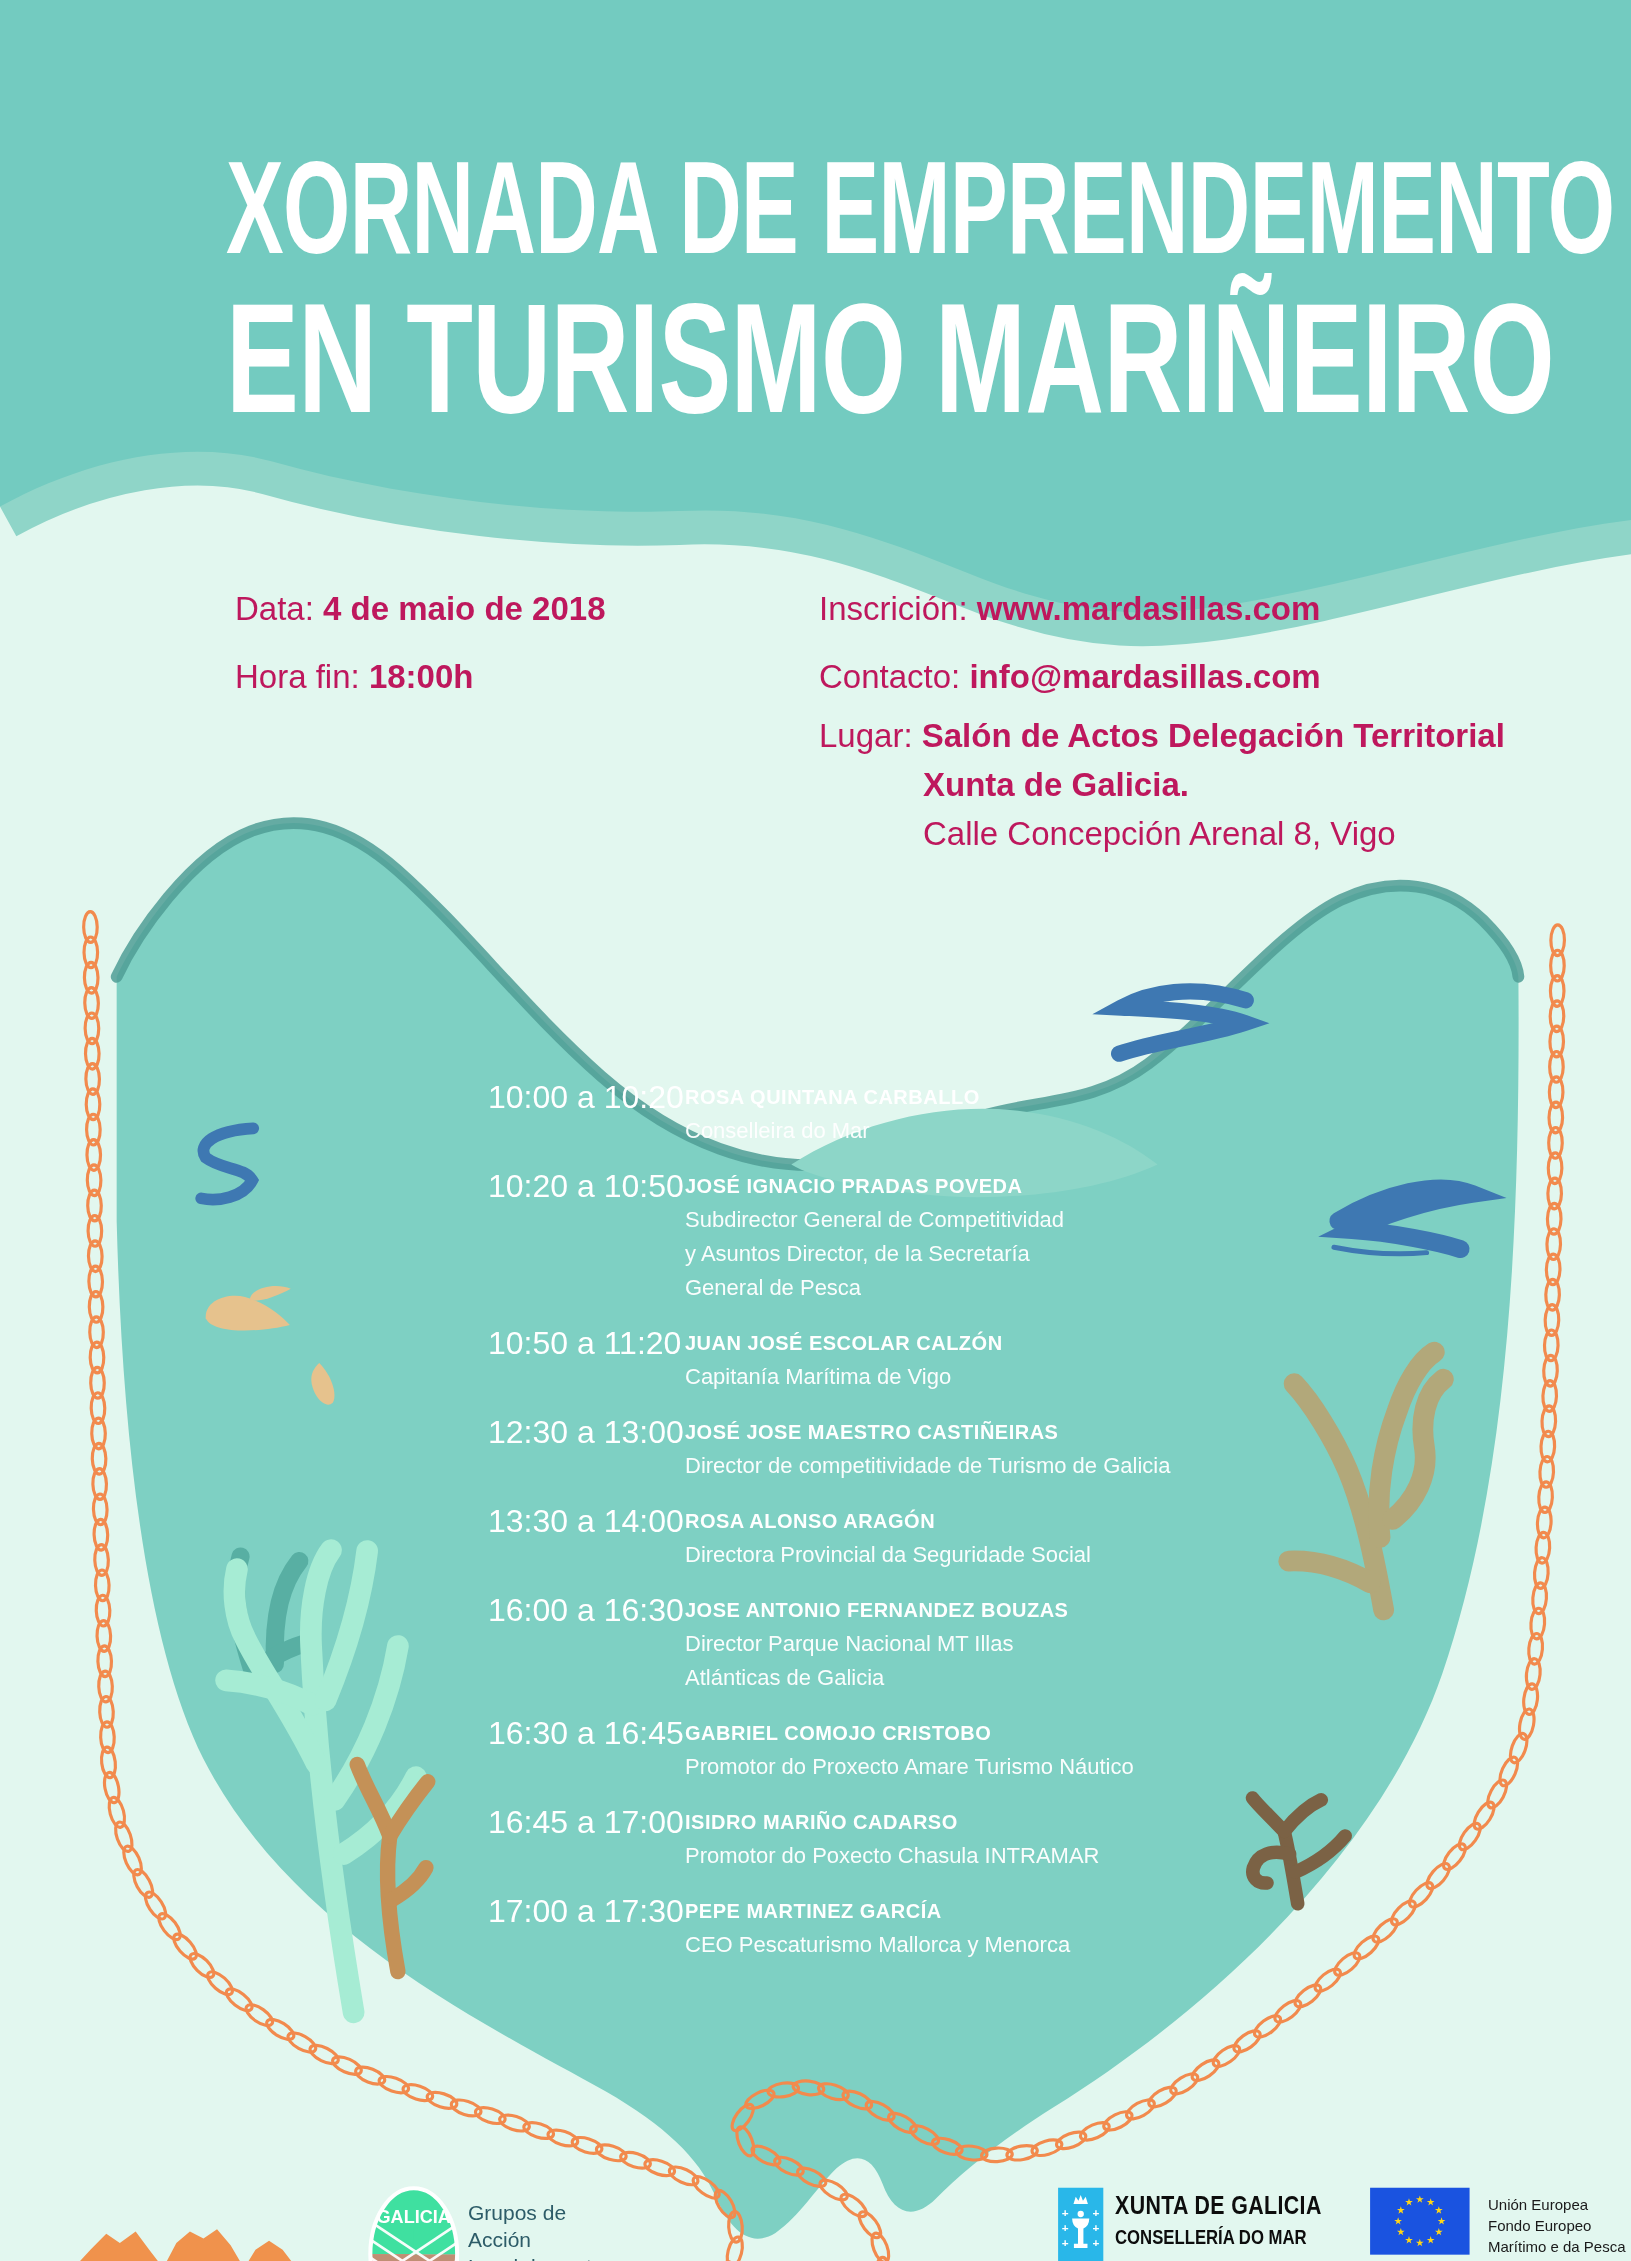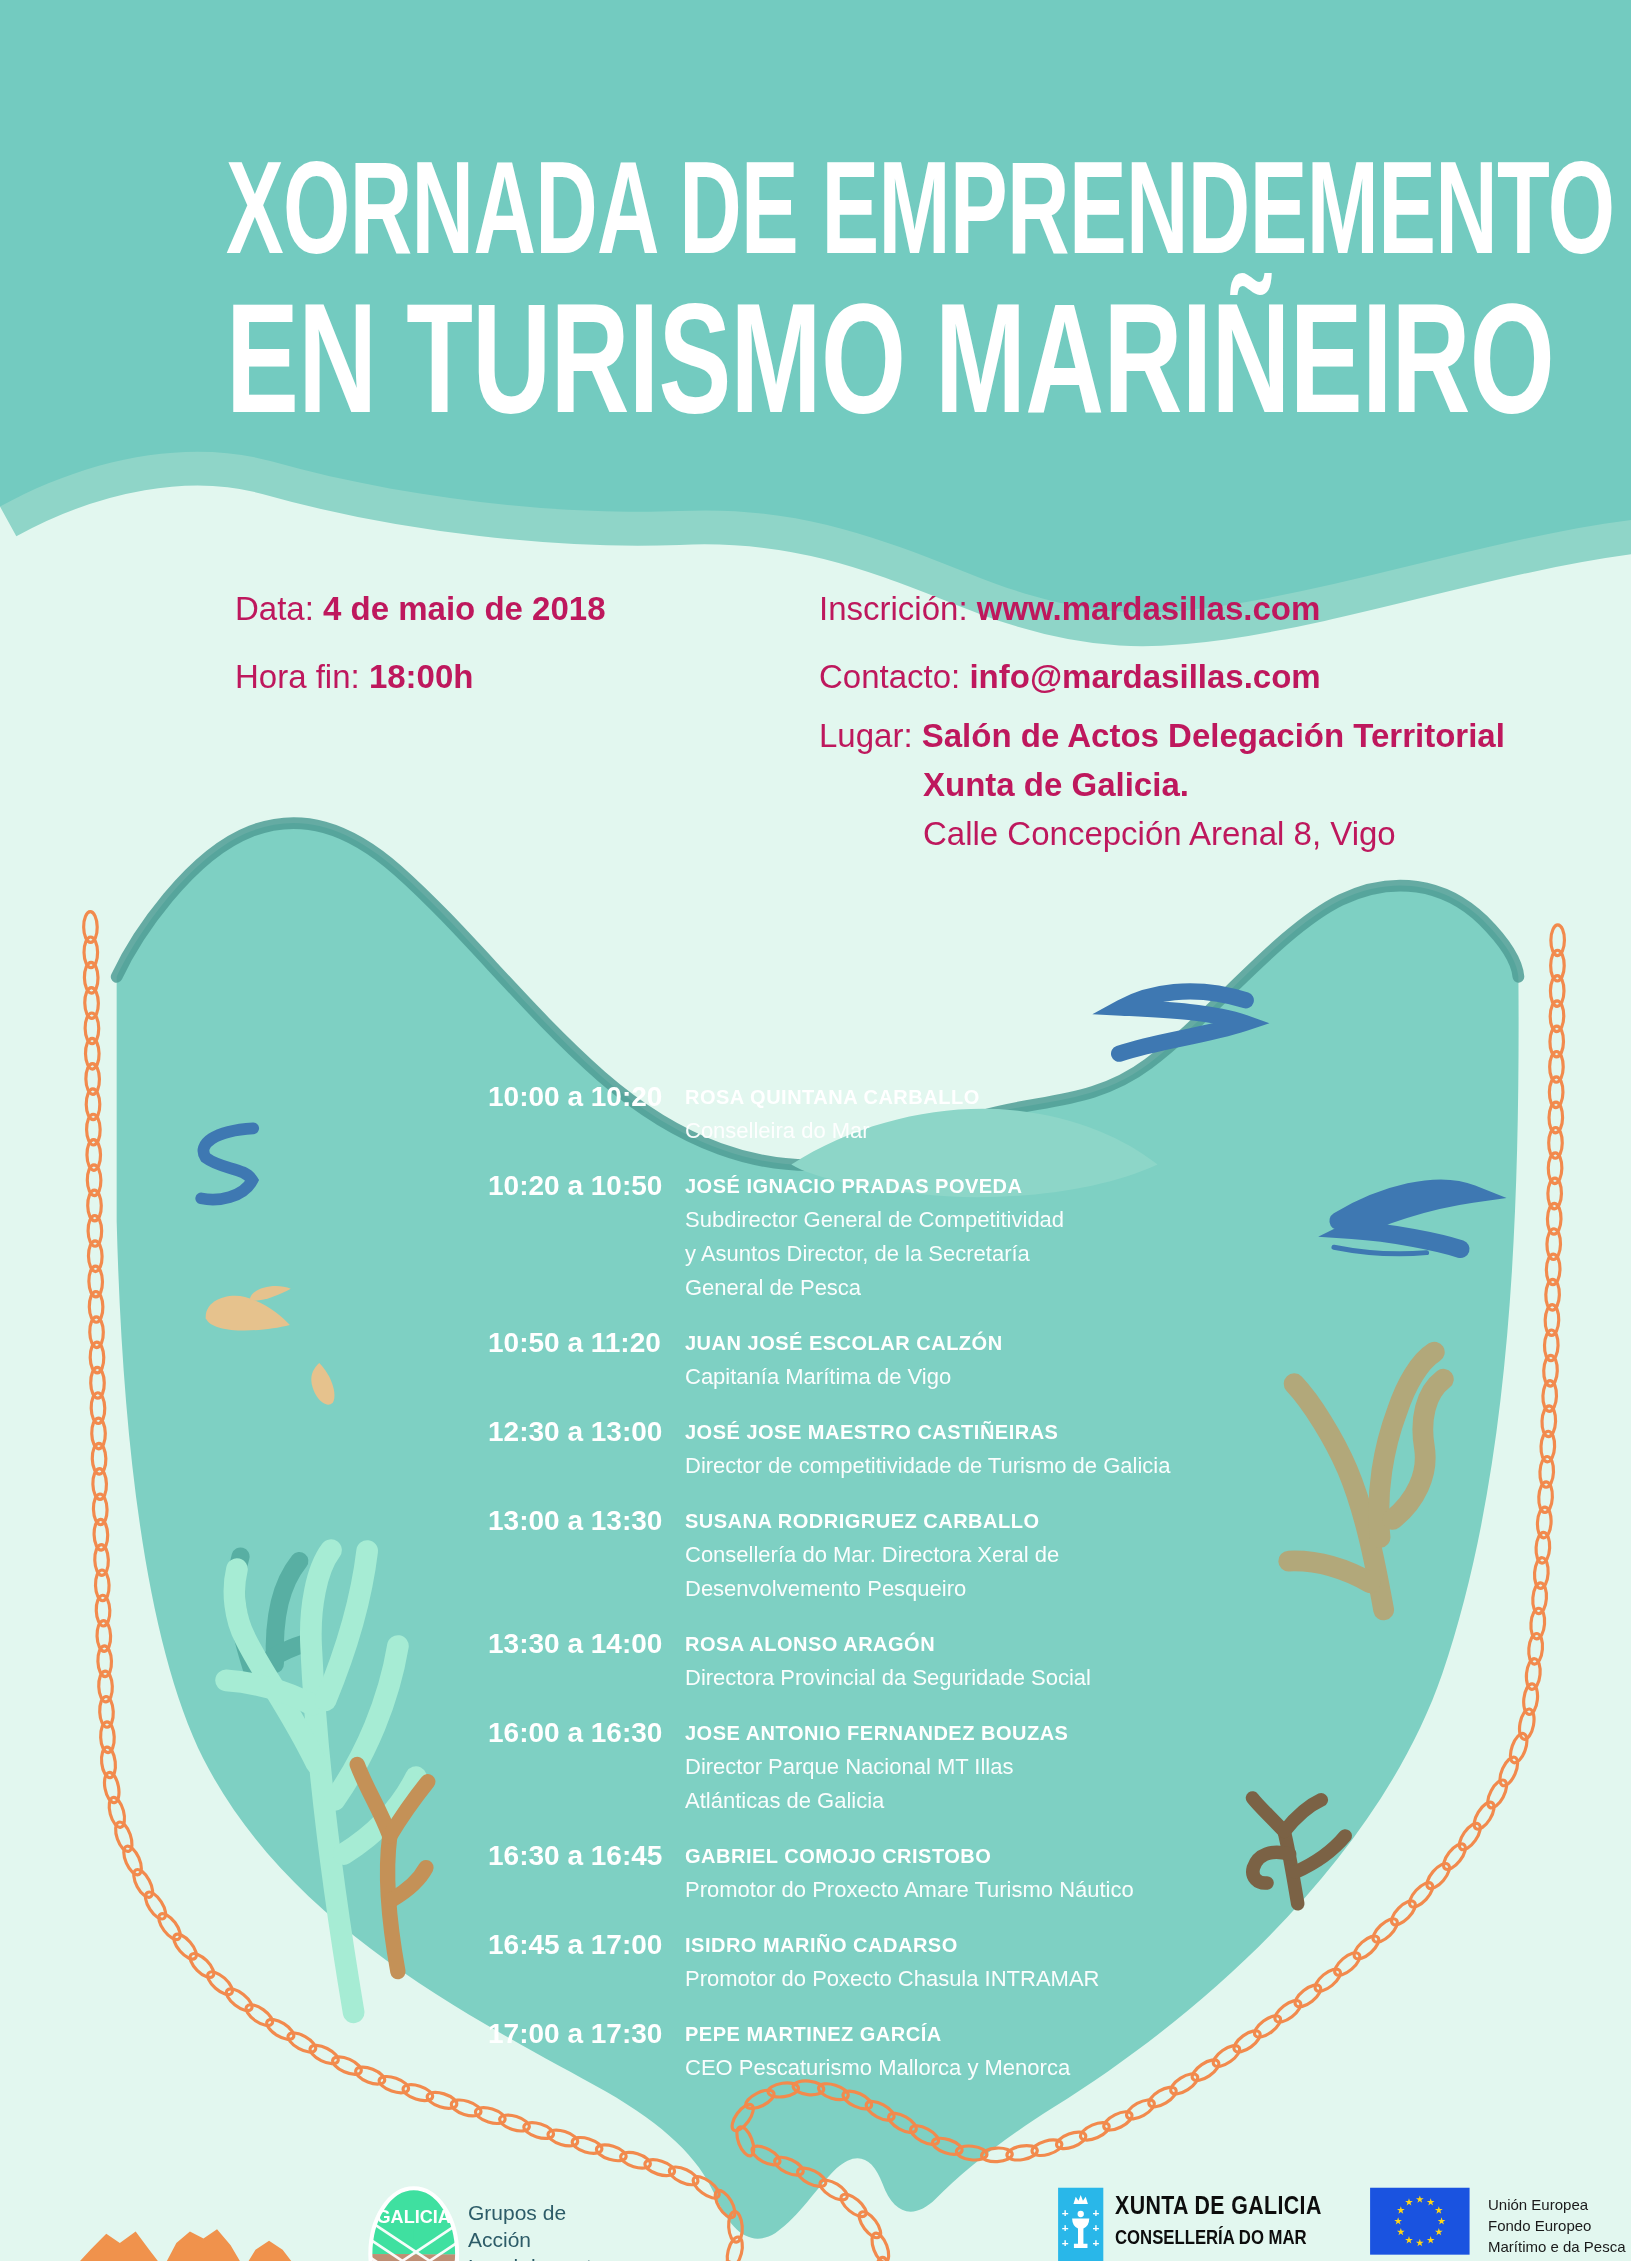--- a/index.html
+++ b/index.html
@@ -19,21 +19,21 @@
   .info.left{left:235px;}
   .info.right{left:819px;line-height:68px;}
   .info b{font-weight:bold;}
   .lugar{line-height:49px;}
   .lugar .ind{display:inline-block;margin-left:104px;}
 
   
   .schedule{position:absolute;left:488px;top:1080px;width:950px;
             color:#ffffff;list-style:none;margin:0;padding:0;}
   .entry{display:flex;margin-bottom:21px;}
-  .entry .time{flex:0 0 197px;font-size:28px;font-weight:700;line-height:34px;}
+  .entry .time{flex:0 0 197px;font-size:32px;font-weight:400;line-height:34px;}
   .entry .name{font-size:20px;font-weight:700;line-height:34px;letter-spacing:0.5px;}
   .entry .role{font-size:22px;font-weight:400;line-height:34px;opacity:.97;}
 
   
   .footer-text{position:absolute;color:#2d5c68;}
   .galp-lines{left:468px;top:2199px;font-size:21px;line-height:27px;}
   .xunta-l1{left:1115px;top:2190px;font-size:26px;font-weight:700;color:#0d0d0d;
             transform:scaleX(.82);transform-origin:left top;white-space:nowrap;letter-spacing:0.5px;}
   .xunta-l2{left:1115px;top:2226px;font-size:20.4px;font-weight:600;color:#0d0d0d;
             transform:scaleX(.82);transform-origin:left top;white-space:nowrap;}
@@ -394,28 +394,20 @@
       </div>
     </li>
     <li class="entry">
       <span class="time">12:30 a 13:00</span>
       <div class="who">
         <div class="name">JOSÉ JOSE MAESTRO CASTIÑEIRAS</div>
         <div class="role">Director de competitividade de Turismo de Galicia</div>
       </div>
     </li>
     <li class="entry">
-      <span class="time">13:00 a 13:30</span>
-      <div class="who">
-        <div class="name">SUSANA RODRIGRUEZ CARBALLO</div>
-        <div class="role">Consellería do Mar. Directora Xeral de</div>
-        <div class="role">Desenvolvemento Pesqueiro</div>
-      </div>
-    </li>
-    <li class="entry">
       <span class="time">13:30 a 14:00</span>
       <div class="who">
         <div class="name">ROSA ALONSO ARAGÓN</div>
         <div class="role">Directora Provincial da Seguridade Social</div>
       </div>
     </li>
     <li class="entry">
       <span class="time">16:00 a 16:30</span>
       <div class="who">
         <div class="name">JOSE ANTONIO FERNANDEZ BOUZAS</div>

